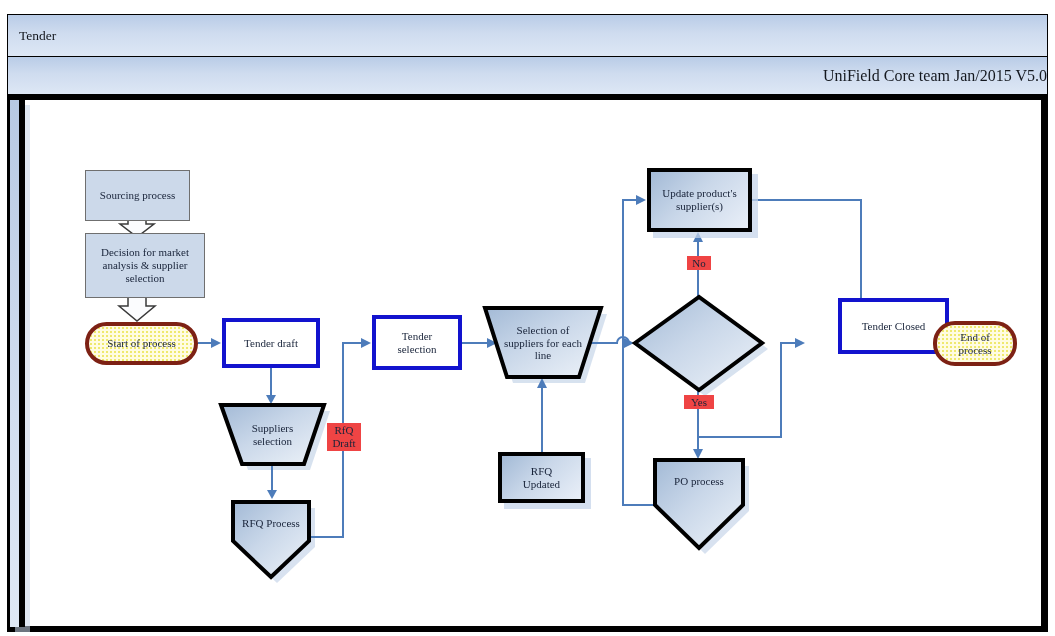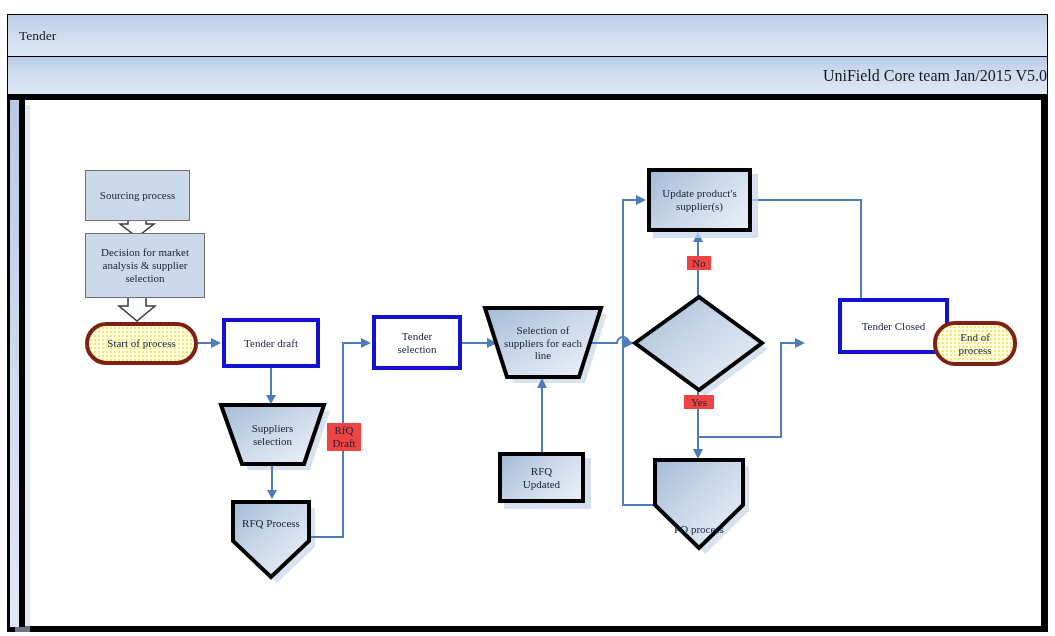--- a/index.html
+++ b/index.html
@@ -130,21 +130,21 @@
 
   <div class="abs t stadium" style="left:933px;top:321px;width:84px;height:45px;padding:0 9px;">End of process</div>
 
   <div class="abs t" style="left:235px;top:413px;width:75px;height:44px;">Suppliers selection</div>
 
   <div class="abs t" style="left:241px;top:508px;width:60px;height:30px;">RFQ Process</div>
 
   <div class="abs t" style="left:502px;top:322px;width:82px;height:42px;">Selection of suppliers for each line</div>
 
 
-  <div class="abs t" style="left:655px;top:520px;width:88px;height:18px;">PO process</div>
+  <div class="abs t" style="left:655px;top:472px;width:88px;height:18px;">PO process</div>
 
   <div class="abs t elabel" style="left:327px;top:423px;width:34px;height:28px;">RfQ Draft</div>
 
   <div class="abs t elabel" style="left:687px;top:256px;width:24px;height:14px;">No</div>
 
   <div class="abs t elabel" style="left:684px;top:395px;width:30px;height:14px;">Yes</div>
 
 </div>
 
 </body></html>

